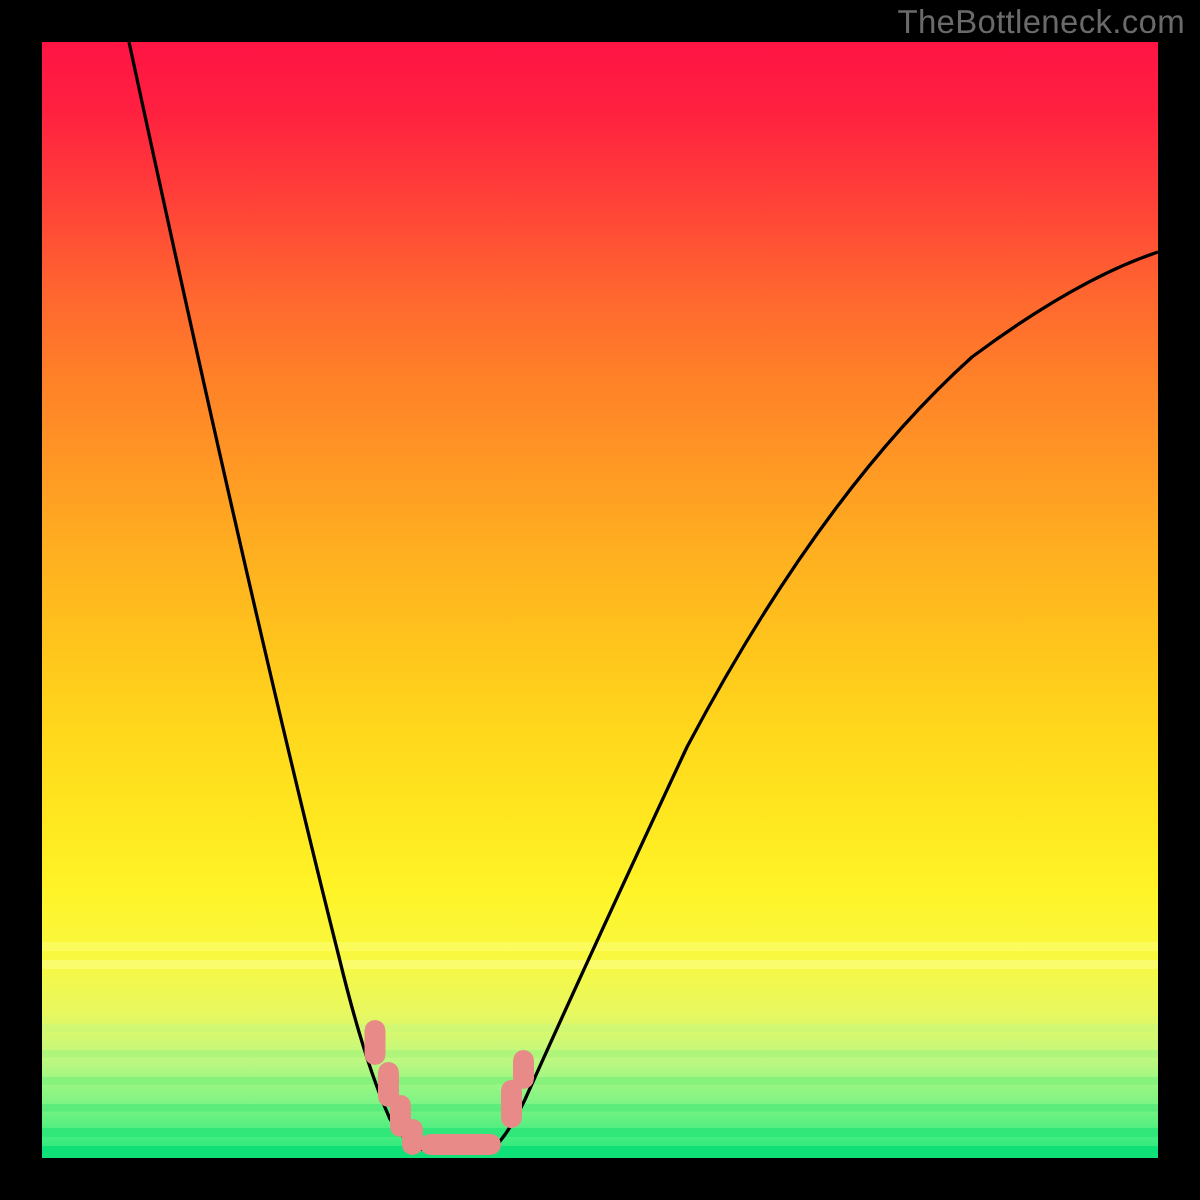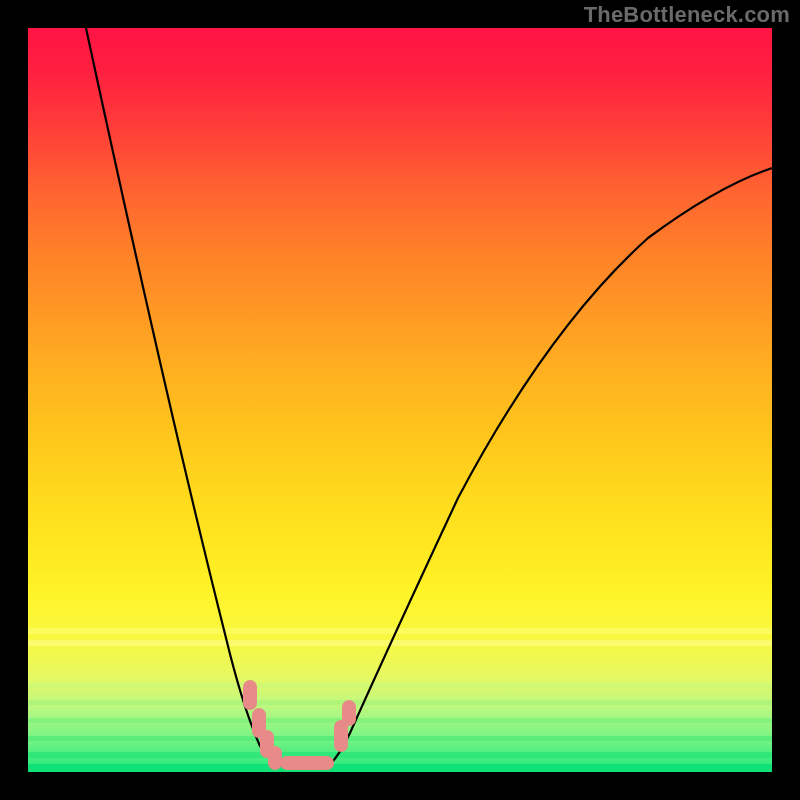--- a/index.html
+++ b/index.html
@@ -62,21 +62,21 @@
     position: absolute;
     left: 0; top: 0;
     width: 100%; height: 100%;
   }
   .watermark {
     position: absolute;
     top: 2px;
     right: 10px;
     color: #6a6a6a;
     font-size: 22px;
-    font-weight: 700;
+    font-weight: 400;
     letter-spacing: 0.2px;
   }
   .marker {
     position: absolute;
     background: #e88a88;
     border-radius: 7px;
   }
 </style>
 </head>
 <body>

